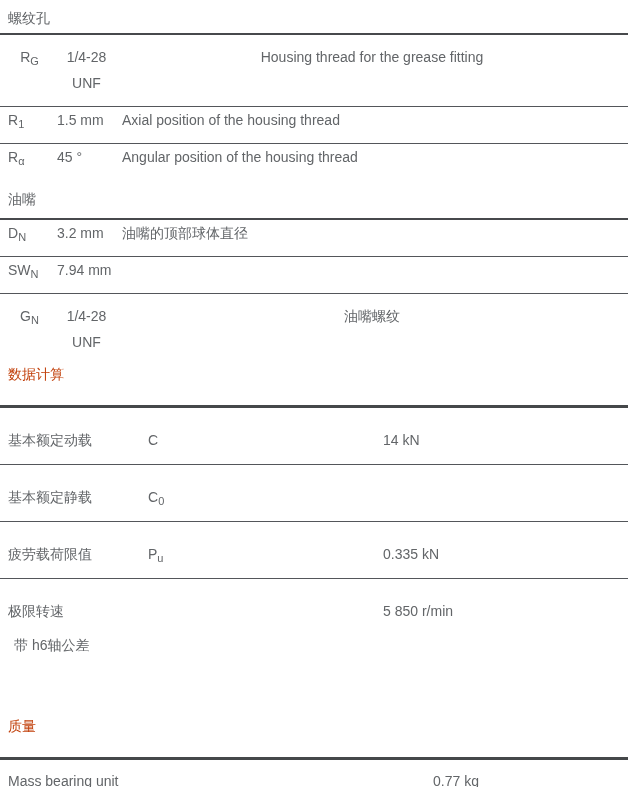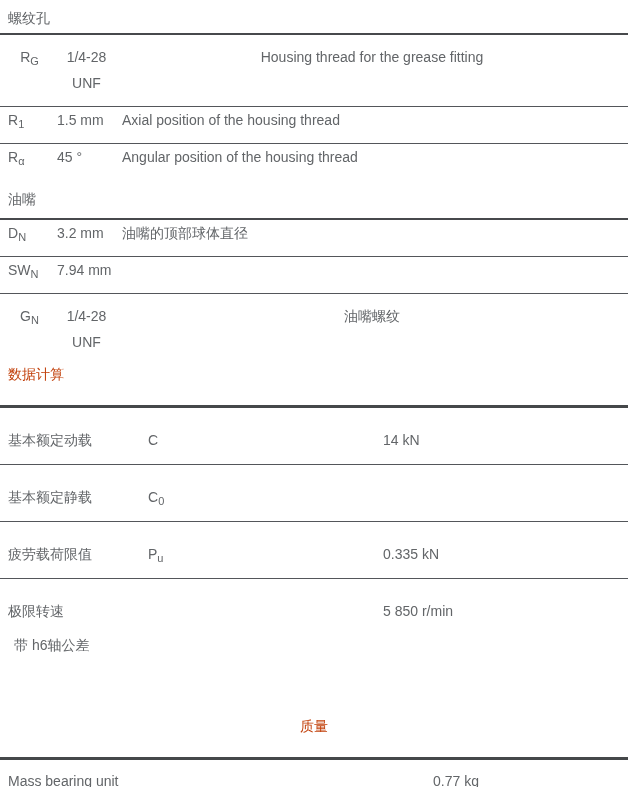--- a/index.html
+++ b/index.html
@@ -20,21 +20,21 @@
   }
   .subheader.mid { padding: 9px 8px 9px 8px; }
 
   
   .section-title {
     font-size: 14px; line-height: 26px;
     padding: 2px 8px 18px 8px;
     color: #c2410c;
     font-weight: 400;
   }
-  .section-title.gap-top { margin-top: 37px; text-align: center; }
+  .section-title.gap-top { margin-top: 37px; }
 
   
   .tbl { border-top: 2px solid #47494c; width: 628px; }
   .tbl.strong { border-top: 3px solid #45484a; }
   .row {
     display: grid;
     font-size: 14px; line-height: 26px;
     padding-left: 8px;
   }
   .row + .row { border-top: 1px solid #53565a; }

